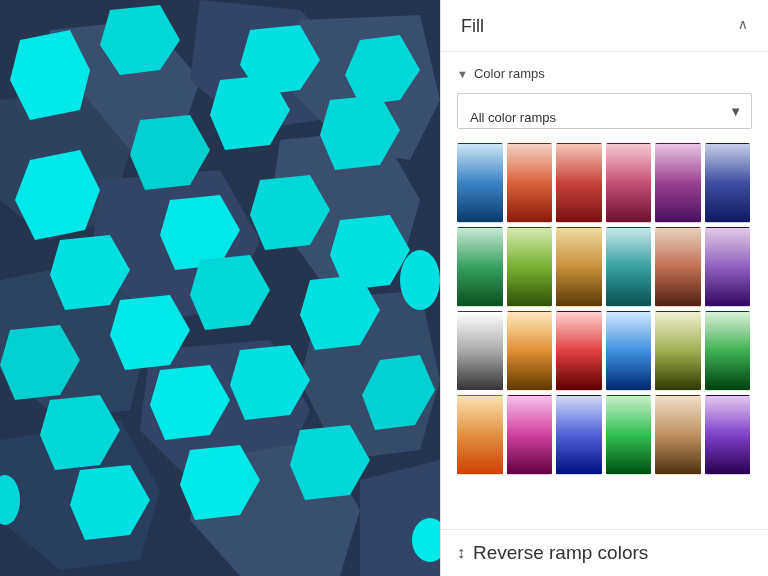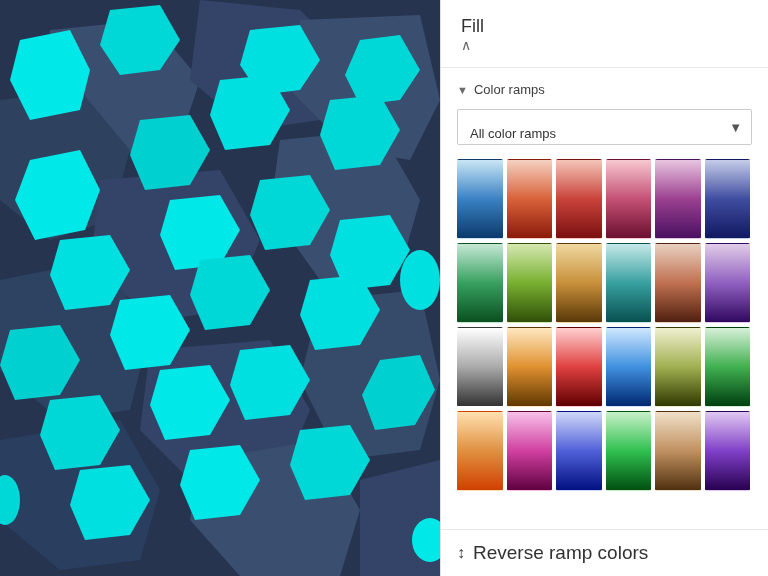--- a/index.html
+++ b/index.html
@@ -26,21 +26,20 @@
       flex-direction: column;
       border-left: 1px solid #e0e0e0;
     }
 
     .panel-header {
       display: flex;
       justify-content: space-between;
       align-items: flex-start;
       padding: 16px 20px 14px 20px;
       border-bottom: 1px solid #e8e8e8;
-      flex-direction: column;
     }
 
     .panel-title {
       font-size: 18px;
       font-weight: 500;
       color: #323232;
     }
 
     .collapse-icon {
       cursor: pointer;

